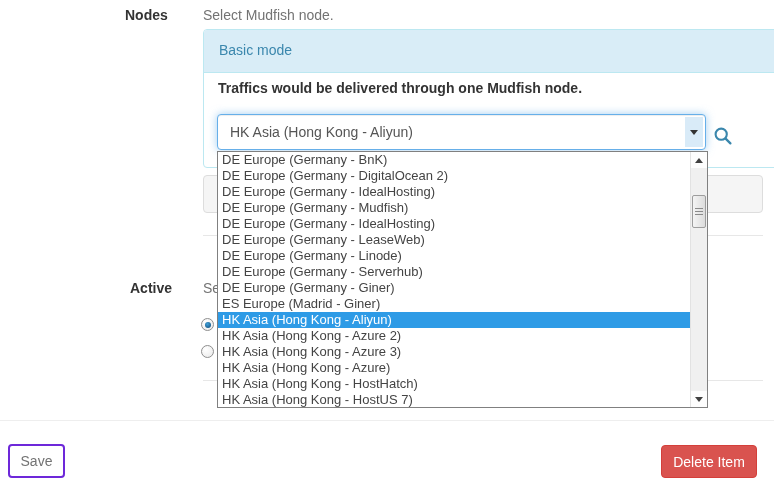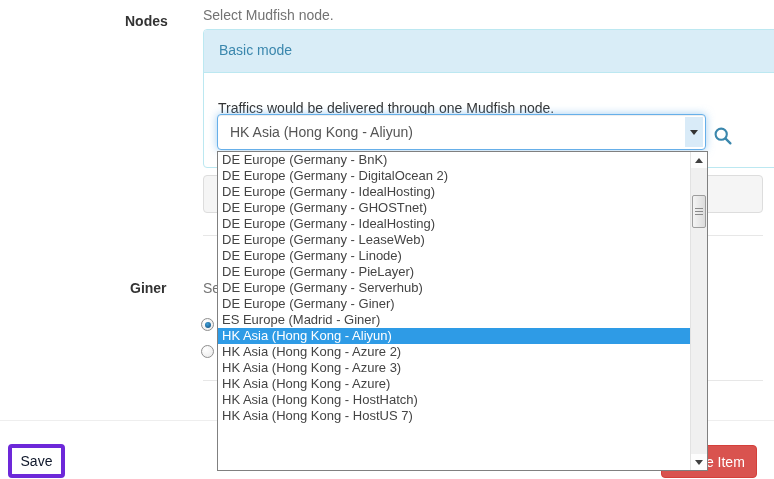--- a/index.html
+++ b/index.html
@@ -9,21 +9,21 @@
 
   
   .ctl-label { font-weight:bold; color:#333; }
   .help-text { color:#737373; }
 
   
   .panel { left:203px; top:29px; width:664px; height:139px;
            border:1px solid #bce8f1; border-radius:4px; background:#fff; }
   .panel-heading { height:43px; background:#d9edf7; border-bottom:1px solid #bce8f1;
                    border-radius:3px 3px 0 0; color:#3a87ad; padding:12px 15px; }
-  .panel-body-text { left:218px; top:100px; color:#333; }
+  .panel-body-text { left:218px; top:80px; color:#333;font-weight:bold; }
 
   
   .select-box { left:217px; top:114px; width:489px; height:36px; background:#fff;
                 border:1px solid #66afe9; border-radius:4px;
                 box-shadow:inset 0 1px 1px rgba(0,0,0,.075), 0 0 8px rgba(102,175,233,.6);
                 display:flex; align-items:center; }
   .select-value { flex:1; padding-left:12px; color:#555; white-space:nowrap; overflow:hidden; }
   .select-arrow-btn { width:18px; height:30px; margin-right:2px; background:#d9ebf8;
                       display:flex; align-items:center; justify-content:center; }
   .tri-down { width:0; height:0; border-left:4px solid transparent;
@@ -47,47 +47,47 @@
   .radio { width:13px; height:13px; border-radius:50%; border:1px solid #8e8e8e;
            background:radial-gradient(circle at 35% 30%, #ffffff 0%, #ededed 80%);
            display:flex; align-items:center; justify-content:center; }
   .radio.checked::after { content:""; width:6px; height:6px; border-radius:50%;
            background:radial-gradient(circle at 40% 35%, #3f9fd8 0%, #1b5e8e 75%); display:block; }
 
   
   .btn { border-radius:4px; font-size:14px; text-align:center; cursor:pointer;
          display:flex; align-items:center; justify-content:center; }
   .btn-save { left:8px; top:444px; width:57px; height:34px; background:#fff;
-              border:4px solid #6d28d9; color:#0f172a; }
+              border:2px solid #6d28d9; color:#737373; }
   .btn-danger { left:661px; top:445px; width:96px; height:33px; background:#d9534f;
                 border:1px solid #d43f3a; color:#fff; z-index:5; }
 
   
-  .dropdown { left:217px; top:151px; width:491px; height:320px; background:#fff;
+  .dropdown { left:217px; top:151px; width:491px; height:257px; background:#fff;
               border:1px solid #808080; z-index:10; display:flex; }
   .dd-items { flex:1; overflow:hidden; }
   .dd-item { height:16px; line-height:16px; font-size:13px; color:#444;
              padding-left:4px; white-space:nowrap; overflow:hidden; }
   .dd-item.selected { background:#2e9be6; color:#ffffff; }
 
   
   .dd-scrollbar { width:17px; background:#f0f0f0; display:flex; flex-direction:column;
                   border-left:1px solid #e2e2e2; }
   .sb-btn { height:16px; background:#fdfdfd; display:flex; align-items:center; justify-content:center; }
   .sb-track { flex:1; position:relative; }
   .sb-thumb { position:absolute; left:1px; top:27px; width:14px; height:33px;
               background:linear-gradient(90deg,#f4f4f4,#dcdcdc); border:1px solid #9d9d9d;
               border-radius:2px; display:flex; align-items:center; justify-content:center; }
   .sb-grip { width:8px; height:7px;
              background:repeating-linear-gradient(180deg,#8a8a8a 0 1px,transparent 1px 3px); }
 </style>
 </head>
 <body>
 
-<div class="abs ctl-label" style="left:125px; top:13px;">Nodes</div>
+<div class="abs ctl-label" style="left:125px; top:7px;">Nodes</div>
 <div class="abs help-text" style="left:203px; top:7px;">Select Mudfish node.</div>
 
 <div class="abs panel">
   <div class="panel-heading">
     <span>Basic mode</span>
   </div>
 </div>
 <div class="abs panel-body-text">Traffics would be delivered through one Mudfish node.</div>
 
 <div class="abs select-box">
@@ -100,40 +100,39 @@
 <svg class="abs search-icon" viewBox="0 0 20 20">
   <circle cx="8.2" cy="8.2" r="5.6" fill="none" stroke="#3a87ad" stroke-width="2.1"></circle>
   <line x1="12.6" y1="12.6" x2="17.4" y2="17.4" stroke="#3a87ad" stroke-width="2.3" stroke-linecap="round"></line>
 </svg>
 
 <div class="abs gray-panel"></div>
 
 <div class="abs divider-right" style="top:235px;"></div>
 <div class="abs divider-right" style="top:380px;"></div>
 
-<div class="abs ctl-label" style="left:130px; top:280px;">Giner</div>
+<div class="abs ctl-label" style="left:130px; top:280px;">Active</div>
 <div class="abs help-text" style="left:203px; top:280px;">Se</div>
 <div class="abs radio checked" style="left:201px; top:318px;"></div>
 <div class="abs radio" style="left:201px; top:345px;"></div>
 
 <div class="abs divider-full"></div>
 <div class="abs btn btn-save">Save</div>
 <div class="abs btn btn-danger">Delete Item</div>
 
 <div class="abs dropdown">
   <div class="dd-items">
 
   <div class="dd-item">DE Europe (Germany - BnK)</div>
       <div class="dd-item">DE Europe (Germany - DigitalOcean 2)</div>
       <div class="dd-item">DE Europe (Germany - IdealHosting)</div>
-      <div class="dd-item">DE Europe (Germany - GHOSTnet)</div>
+      <div class="dd-item">DE Europe (Germany - Mudfish)</div>
       <div class="dd-item">DE Europe (Germany - IdealHosting)</div>
       <div class="dd-item">DE Europe (Germany - LeaseWeb)</div>
       <div class="dd-item">DE Europe (Germany - Linode)</div>
-      <div class="dd-item">DE Europe (Germany - PieLayer)</div>
       <div class="dd-item">DE Europe (Germany - Serverhub)</div>
       <div class="dd-item">DE Europe (Germany - Giner)</div>
       <div class="dd-item">ES Europe (Madrid - Giner)</div>
       <div class="dd-item selected">HK Asia (Hong Kong - Aliyun)</div>
       <div class="dd-item">HK Asia (Hong Kong - Azure 2)</div>
       <div class="dd-item">HK Asia (Hong Kong - Azure 3)</div>
       <div class="dd-item">HK Asia (Hong Kong - Azure)</div>
       <div class="dd-item">HK Asia (Hong Kong - HostHatch)</div>
       <div class="dd-item">HK Asia (Hong Kong - HostUS 7)</div>
     </div>

